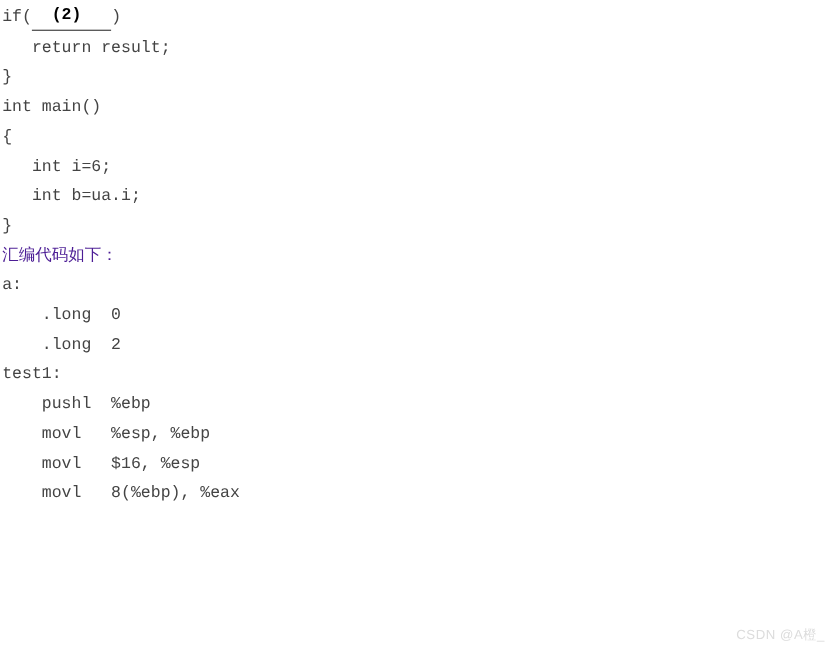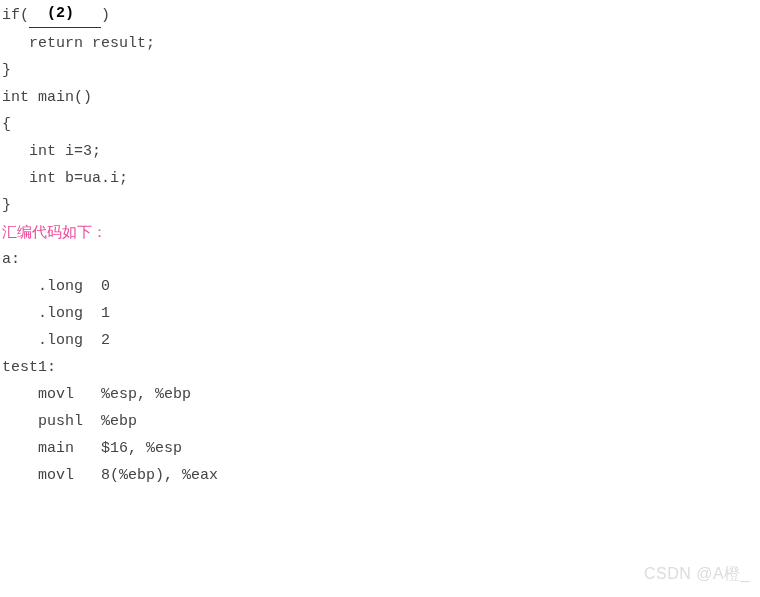--- a/index.html
+++ b/index.html
@@ -17,60 +17,59 @@
       line-height: 1.8;
       padding: 2px 0 0 2px;
       position: relative;
       overflow: hidden;
     }
     .line {
       white-space: pre;
       font-family: Liberation Mono, monospace;
     }
     .chinese {
-      font-family: Liberation Serif, serif;
-      color: #ec4899;
+      font-family: Liberation Mono, monospace;
+      color: #4c1d95;
     }
     .blank {
       display: inline-block;
       border-bottom: 1px solid #333;
       min-width: 60px;
       text-align: center;
       font-weight: bold;
       color: #000;
       position: relative;
       top: -2px;
     }
     .watermark {
       position: absolute;
       right: 10px;
       bottom: 8px;
       font-family: sans-serif;
-      font-size: 16px;
+      font-size: 12px;
       color: #dcdcdc;
       letter-spacing: 0.5px;
     }
   </style>
 </head>
 <body>
 
 <div id="code-container">
     <div class="line">if(<span class="blank">&nbsp;&nbsp;(2)&nbsp;&nbsp;&nbsp;</span>)</div>
     <div class="line">   return result;</div>
     <div class="line">}</div>
     <div class="line">int main()</div>
     <div class="line">{</div>
-    <div class="line">   int i=3;</div>
+    <div class="line">   int i=6;</div>
     <div class="line">   int b=ua.i;</div>
     <div class="line">}</div>
     <div class="line chinese">汇编代码如下：</div>
     <div class="line">a:</div>
     <div class="line">    .long  0</div>
-    <div class="line">    .long  1</div>
     <div class="line">    .long  2</div>
     <div class="line">test1:</div>
+    <div class="line">    pushl  %ebp</div>
     <div class="line">    movl   %esp, %ebp</div>
-    <div class="line">    pushl  %ebp</div>
-    <div class="line">    main   $16, %esp</div>
+    <div class="line">    movl   $16, %esp</div>
     <div class="line">    movl   8(%ebp), %eax</div>
   </div>
 
 <div class="watermark">CSDN @A橙_</div>
 
 </body></html>

